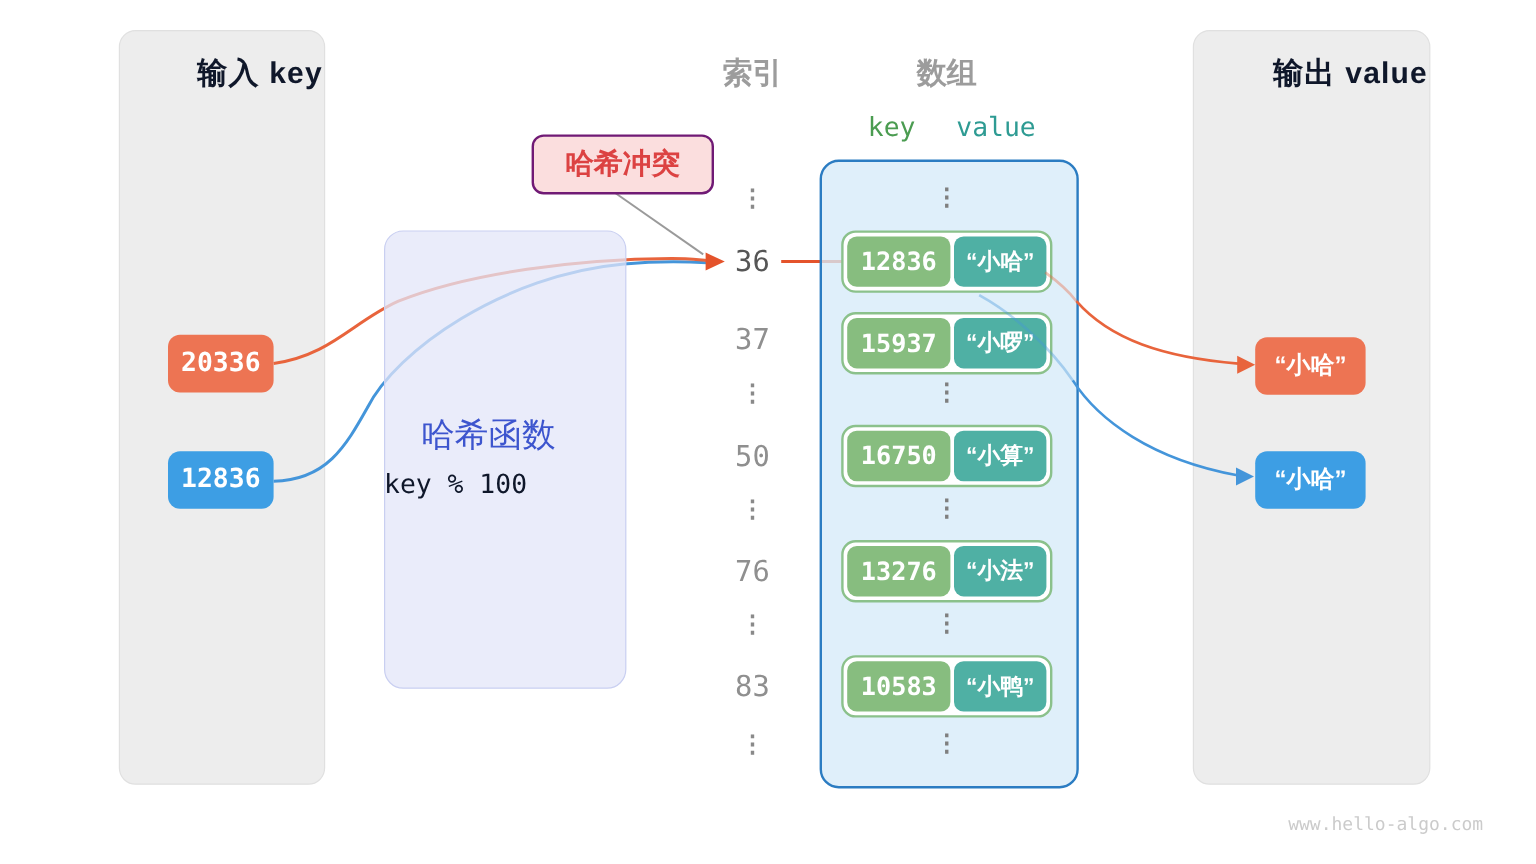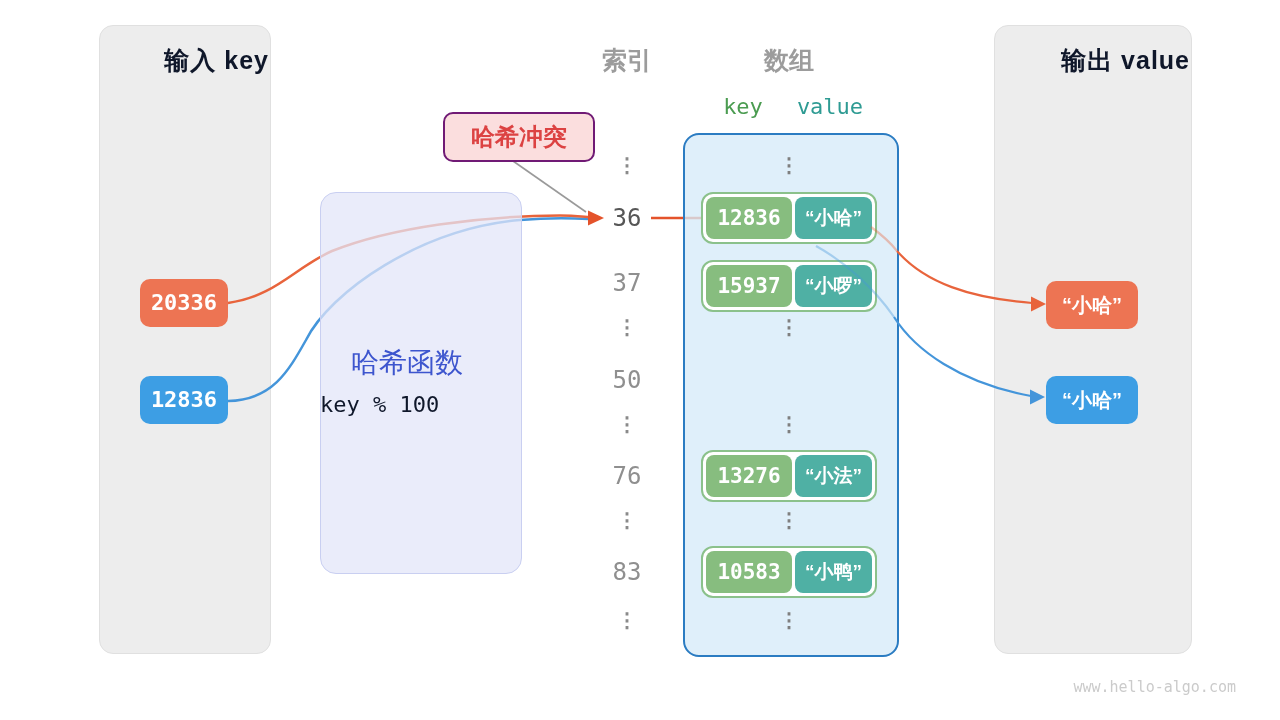--- a/index.html
+++ b/index.html
@@ -144,20 +144,24 @@
   <div class="arr-dots d0">⋮</div>
   <div class="array-row r0">
     <div class="cell key mono">12836</div>
     <div class="cell val">“小哈”</div>
   </div>
   <div class="array-row r1">
     <div class="cell key mono">15937</div>
     <div class="cell val">“小啰”</div>
   </div>
   <div class="arr-dots d1">⋮</div>
+  <div class="array-row r2">
+    <div class="cell key mono">16750</div>
+    <div class="cell val">“小算”</div>
+  </div>
   <div class="arr-dots d2">⋮</div>
   <div class="array-row r3">
     <div class="cell key mono">13276</div>
     <div class="cell val">“小法”</div>
   </div>
   <div class="arr-dots d3">⋮</div>
   <div class="array-row r4">
     <div class="cell key mono">10583</div>
     <div class="cell val">“小鸭”</div>
   </div>

